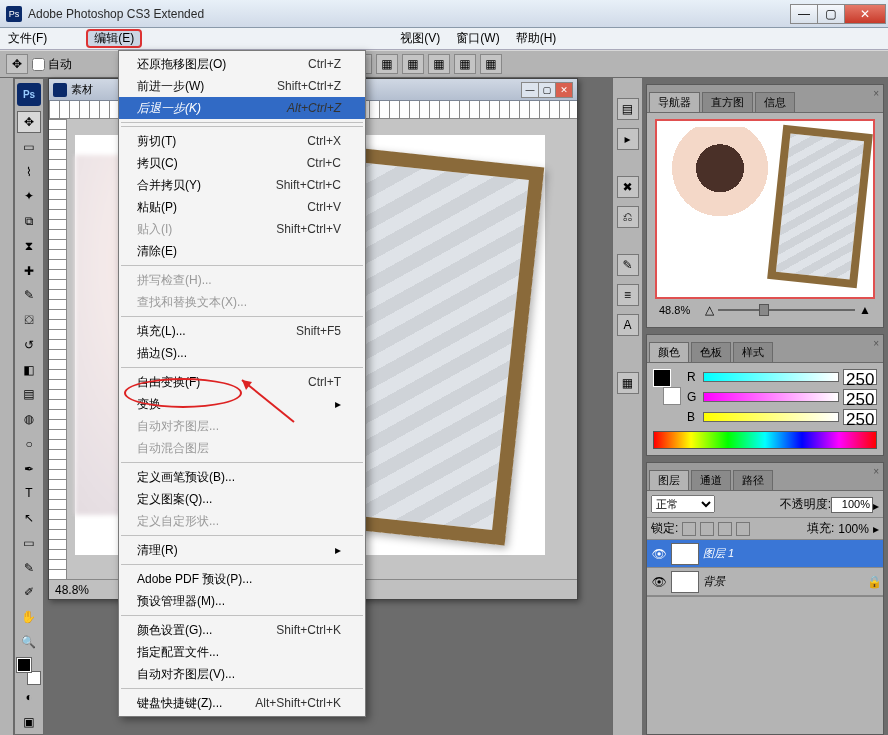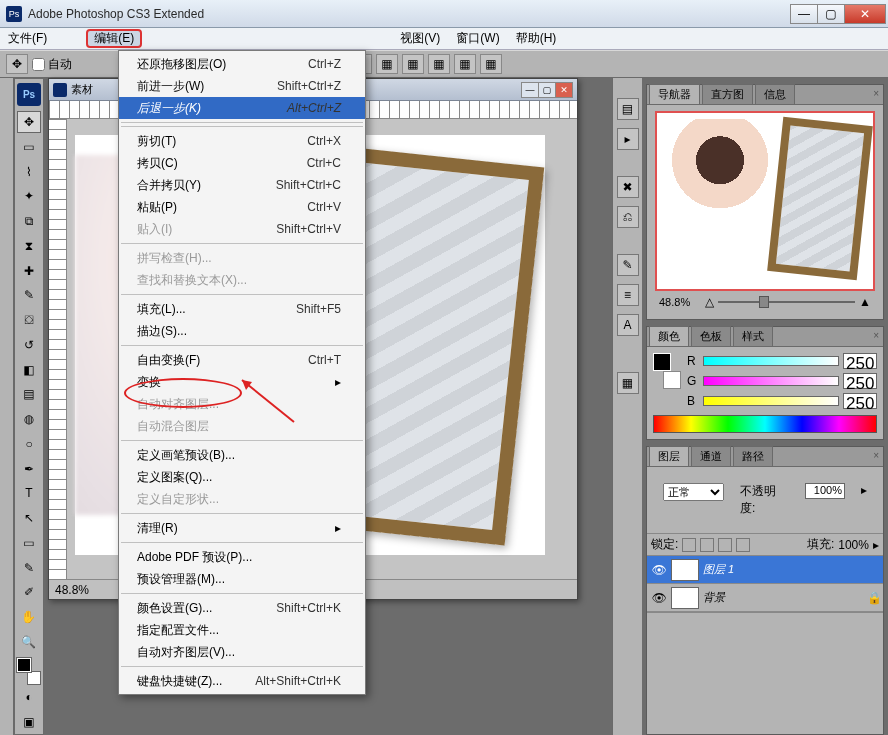--- a/index.html
+++ b/index.html
@@ -74,21 +74,21 @@
 .anno-ellipse { position: absolute; border: 2px solid #d22; border-radius: 50%; pointer-events: none; z-index: 200; }
 .anno-arrow { position: absolute; z-index: 200; pointer-events: none; }
 
 
 .rightcol { width: 30px; background: #b4b4b4; border-left: 1px solid #6a6a6a; display: flex; flex-direction: column; align-items: center; padding-top: 20px; gap: 8px; }
 .rightcol .rb { width: 22px; height: 22px; border: 1px solid #777; background: #c4c4c4; display: flex; align-items: center; justify-content: center; }
 
 .panels { width: 246px; background: #6c6c6c; display: flex; flex-direction: column; gap: 6px; padding-top: 6px; }
 
 .panel { background: #b4b4b4; border: 1px solid #5a5a5a; margin: 0 4px; }
-.panel .tabs { height: 20px; background: #9a9a9a; display: flex; align-items: flex-end; border-bottom: 1px solid #6a6a6a; }
+.panel .tabs { height: 28px; background: #9a9a9a; display: flex; align-items: flex-end; border-bottom: 1px solid #6a6a6a; }
 .panel .tab { padding: 2px 8px; background: #8a8a8a; border: 1px solid #6a6a6a; border-bottom: none; margin-left: 2px; font-size: 11px; }
 .panel .tab.act { background: #b4b4b4; }
 .panel .body { padding: 6px; }
 
 
 .nav-thumb { width: 220px; height: 180px; border: 2px solid #e05050; margin: 0 auto; background: #fff; position: relative; overflow: hidden; }
 .nav-thumb .frame2 { position: absolute; right: 8px; top: 8px; width: 90px; height: 155px; border: 8px solid #8a6a3a; transform: rotate(6deg); background: repeating-linear-gradient(-35deg,#dfe3e8 0 8px,#cfd3d8 8px 16px); }
 .nav-thumb .girl { position: absolute; left: 8px; top: 6px; width: 110px; height: 165px; background: radial-gradient(circle at 50% 25%, #4a3028 0 24px, #f4d8c8 24px 48px, #fff 48px 100%); border-radius: 4px; }
 .nav-slider { display: flex; align-items: center; padding: 4px 6px; gap: 4px; }
 .nav-slider .zm { width: 42px; font-size: 11px; }
@@ -105,21 +105,21 @@
 .slider-row { display: flex; align-items: center; gap: 4px; }
 .slider-row .sl { width: 12px; }
 .slider-row .grad { flex: 1; height: 10px; border: 1px solid #666; }
 .slider-row .grad.r { background: linear-gradient(to right,#0ff,#fff); }
 .slider-row .grad.g { background: linear-gradient(to right,#f0f,#fff); }
 .slider-row .grad.b { background: linear-gradient(to right,#ff0,#fff); }
 .slider-row .val { width: 34px; height: 16px; border: 1px solid #666; background: #fff; text-align: right; padding: 0 2px; font-size: 17px; }
 .spectrum { height: 18px; margin-top: 6px; background: linear-gradient(to right, #f00,#ff0,#0f0,#0ff,#00f,#f0f,#f00); border: 1px solid #555; }
 
 
-.layers-opts { display: flex; align-items: flex-start; gap: 16px; padding: 16px; border-bottom: 1px solid #888; font-size: 11px; }
+.layers-opts { display: flex; align-items: flex-end; gap: 0; padding: 4px; border-bottom: 1px solid #888; font-size: 11px; }
 .layers-opts select { height: 18px; font-size: 11px; width: 64px; }
 .layers-opts .op { margin-left: auto; }
 .layers-opts .pct { width: 42px; height: 16px; border: 1px solid #666; background: #fff; text-align: right; padding: 0 2px; font-size: 11px; }
 .layers-lock { display: flex; align-items: center; gap: 4px; padding: 2px 4px; border-bottom: 1px solid #888; font-size: 11px; }
 .layers-lock .li { width: 14px; height: 14px; border: 1px solid #777; }
 .layer-list { }
 .layer-row { height: 28px; display: flex; align-items: center; border-bottom: 1px solid #8a8a8a; padding: 0 4px; gap: 4px; }
 .layer-row.sel { background: #3a76d6; color: #fff; }
 .layer-row .eye { width: 16px; text-align: center; }
 .layer-row .lthumb { width: 28px; height: 22px; background: #fff; border: 1px solid #666; }
@@ -374,20 +374,23 @@
       <span class="sc">Shift+Ctrl+C</span>
     </div>
     <div class="dmi">
       <span class="lbl">粘贴(P)</span>
       <span class="sc">Ctrl+V</span>
     </div>
     <div class="dmi dis">
       <span class="lbl">贴入(I)</span>
       <span class="sc">Shift+Ctrl+V</span>
     </div>
+    <div class="dmi">
+      <span class="lbl">清除(E)</span>
+    </div>
     <div class="sep"></div>
     <div class="dmi dis">
       <span class="lbl">拼写检查(H)...</span>
     </div>
     <div class="dmi dis">
       <span class="lbl">查找和替换文本(X)...</span>
     </div>
     <div class="sep"></div>
     <div class="dmi">
       <span class="lbl">填充(L)...</span>

